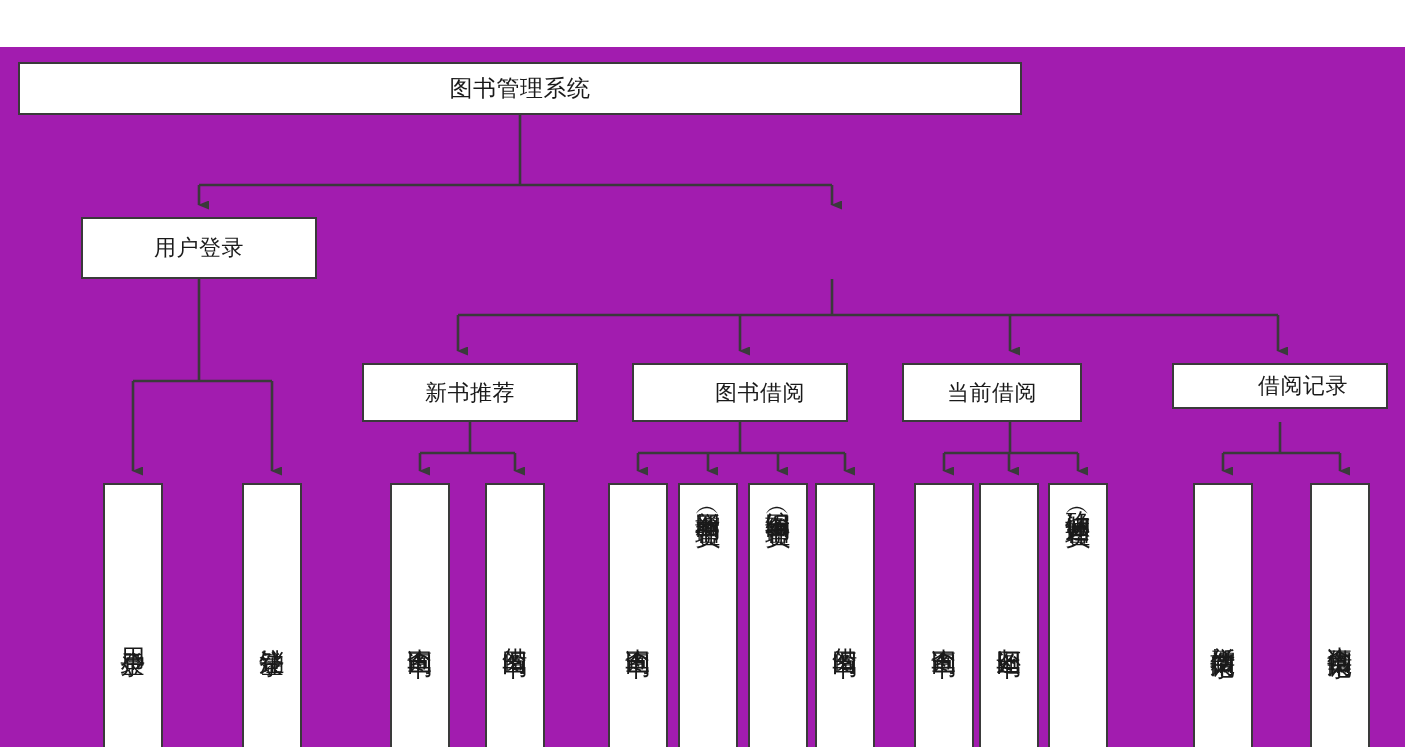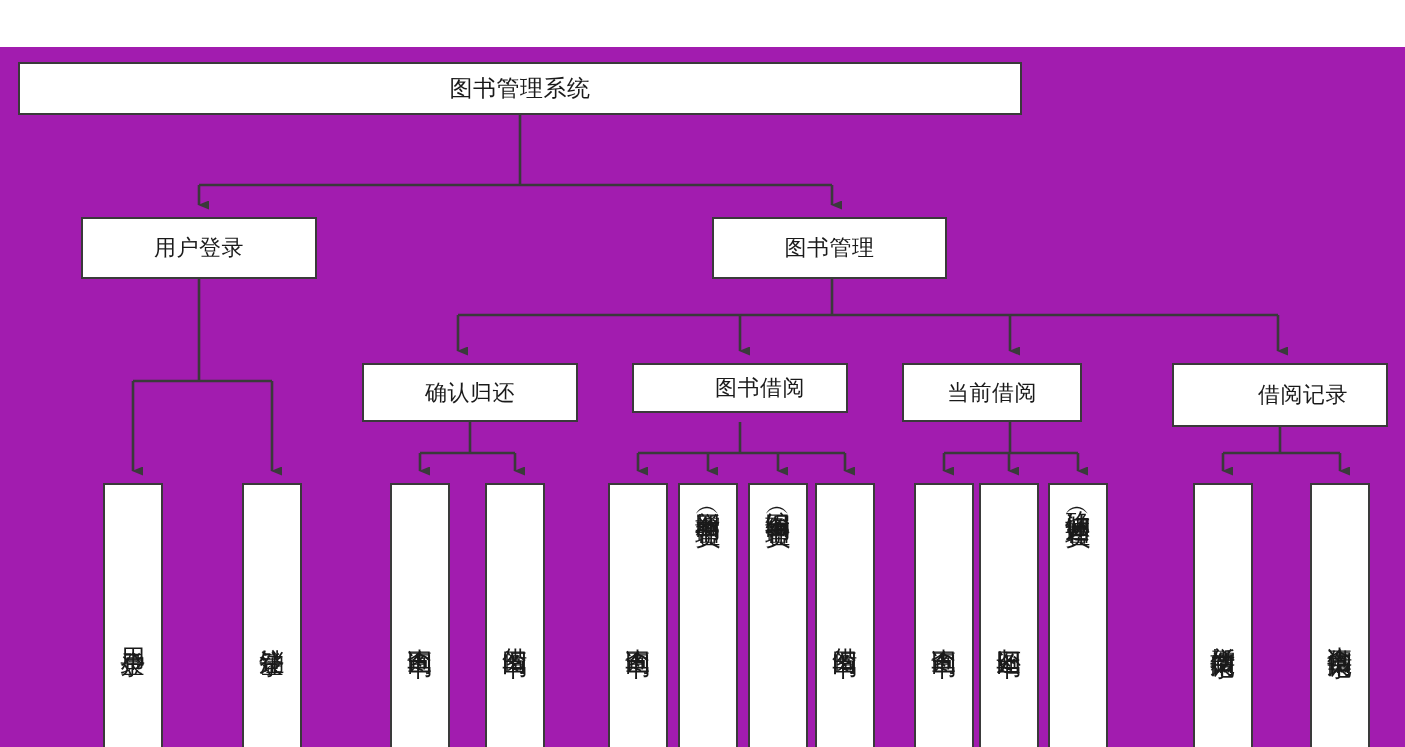--- a/index.html
+++ b/index.html
@@ -127,34 +127,31 @@
     </g>
   </svg>
 
   <div class="node root horizontal" style="left:18px; top:15px; width:1004px; height:53px;">
     <span class="label">图书管理系统</span>
   </div>
 
   <div class="node horizontal" style="left:81px; top:170px; width:236px; height:62px;">
     <span class="label">用户登录</span>
   </div>
-  <div class="node horizontal" style="left:712px; top:170px; width:235px; height:62px;">
-    <span class="label">图书管理</span>
-  </div>
 
   <div class="node horizontal" style="left:362px; top:316px; width:216px; height:59px;">
-    <span class="label">确认归还</span>
+    <span class="label">新书推荐</span>
   </div>
-  <div class="node horizontal" style="left:632px; top:316px; width:216px; height:50px;padding-left:40px;">
+  <div class="node horizontal" style="left:632px; top:316px; width:216px; height:59px;padding-left:40px;">
     <span class="label">图书借阅</span>
   </div>
   <div class="node horizontal" style="left:902px; top:316px; width:180px; height:59px;">
     <span class="label">当前借阅</span>
   </div>
-  <div class="node horizontal" style="left:1172px; top:316px; width:216px; height:64px;padding-left:46px;">
+  <div class="node horizontal" style="left:1172px; top:316px; width:216px; height:46px;padding-left:46px;">
     <span class="label">借阅记录</span>
   </div>
 
   <div class="node vertical center-v" style="left:103px; top:436px; width:60px; height:298px;">
     <span class="label">用户登录</span>
   </div>
   <div class="node vertical center-v" style="left:242px; top:436px; width:60px; height:298px;">
     <span class="label">注销登录</span>
   </div>
 

